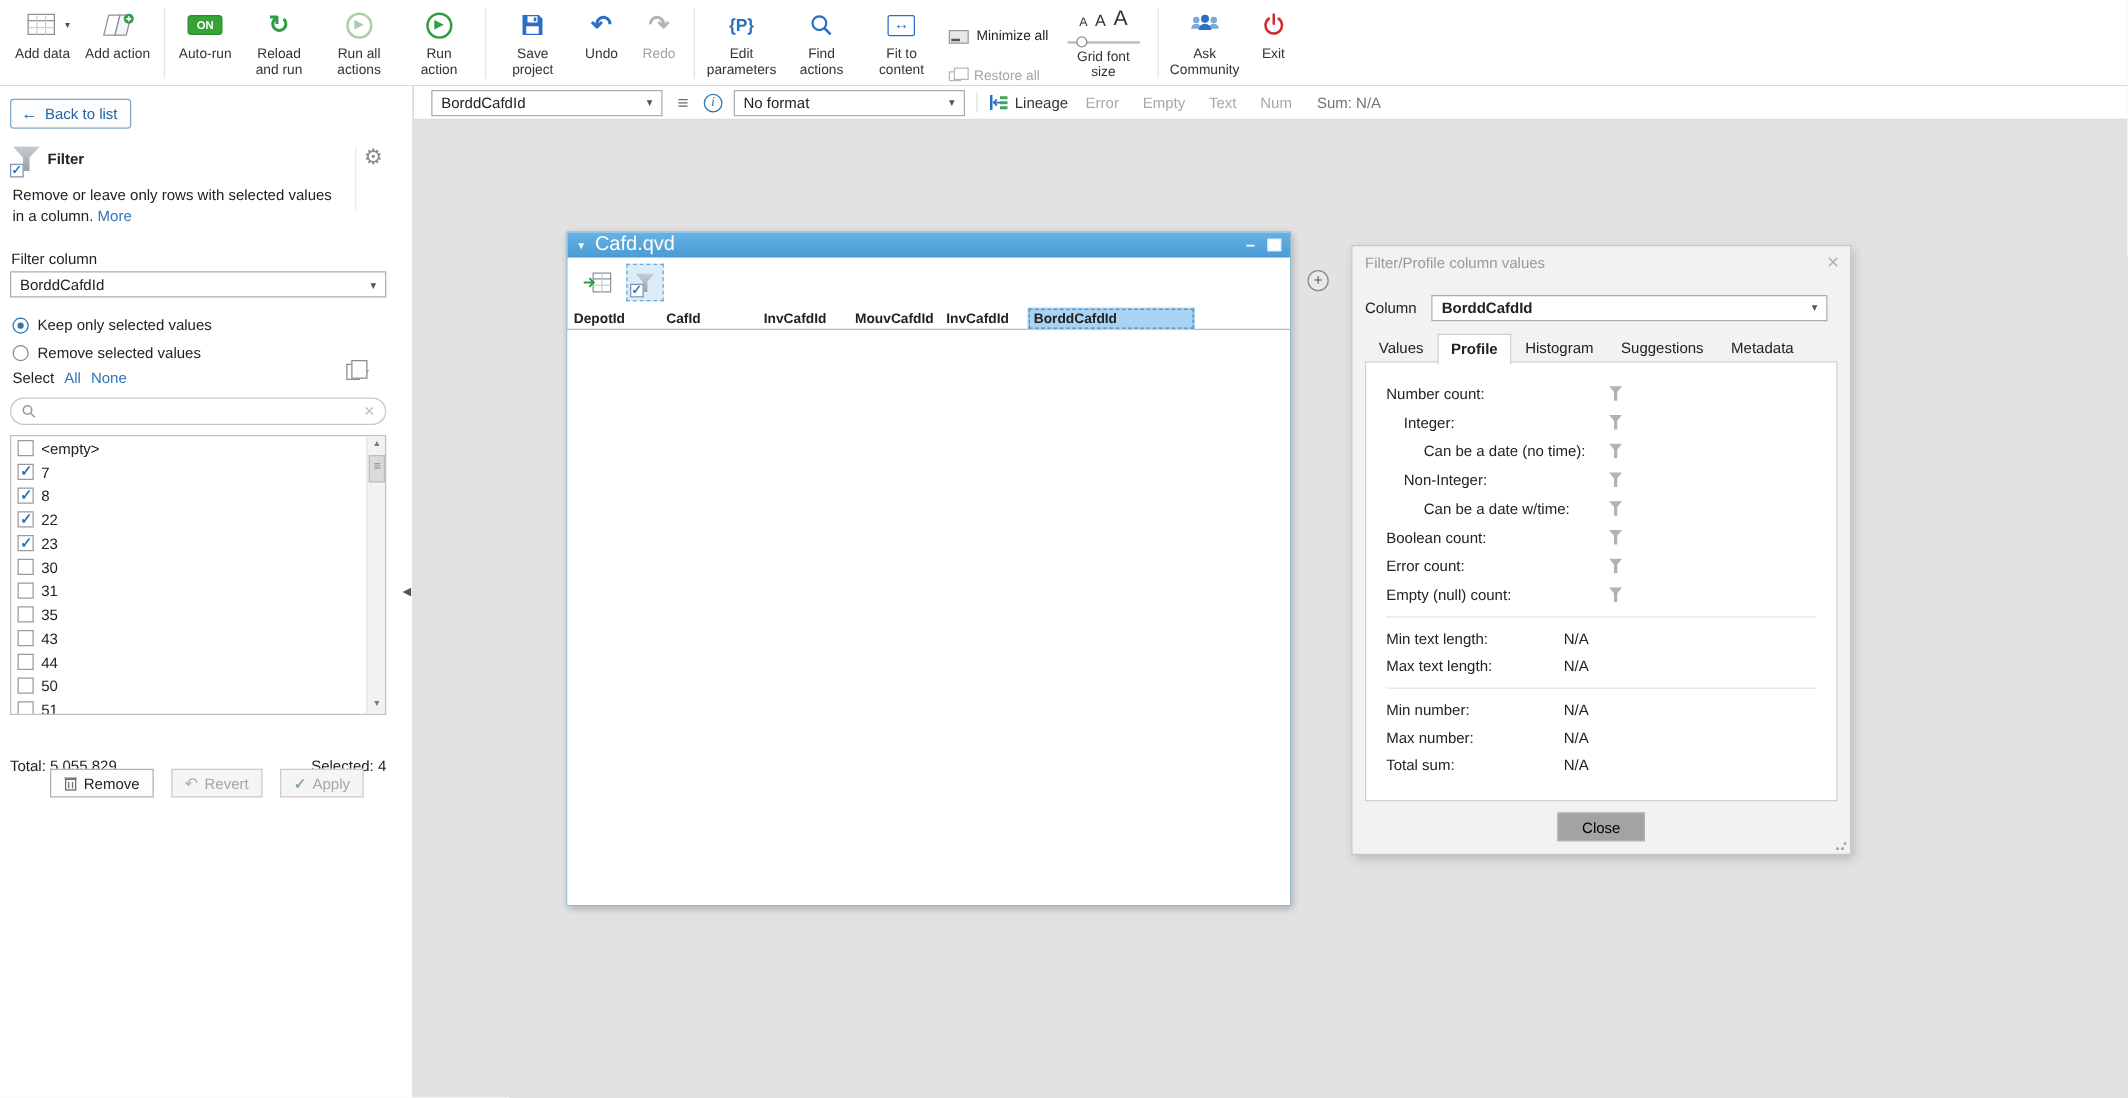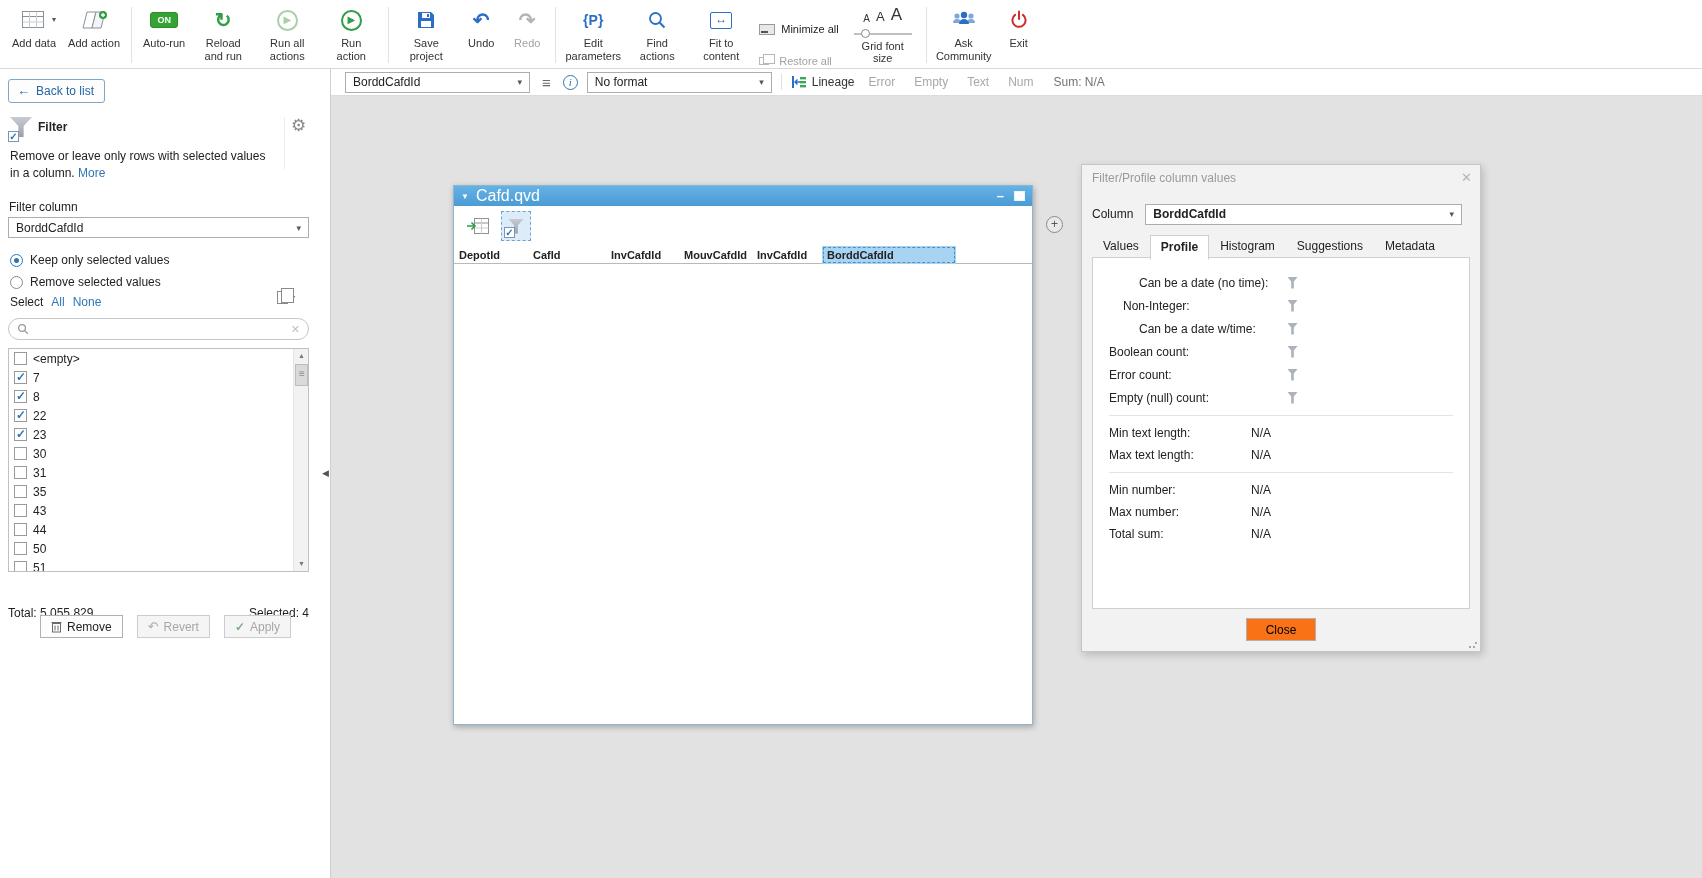--- a/index.html
+++ b/index.html
@@ -102,37 +102,37 @@
   .wt-btn { width:30px; height:30px; display:flex; align-items:center; justify-content:center; position:relative; }
   .wt-btn.selected { background:#dcecf8; border:1px dashed #6aa6d8; }
   .funnel-md { width:16px; height:15px; background:linear-gradient(#c7ccd2,#9aa1a9); clip-path:polygon(0 0,100% 0,62% 45%,62% 100%,38% 100%,38% 45%); }
   .win-headers { display:flex; height:18px; border-bottom:1px solid #b9b9b9; font-size:11px; font-weight:bold; align-items:center; }
   .wh { padding:0 0 0 5px; height:18px; line-height:18px; cursor:pointer; }
   .wh.sel { background:#a9d3f2; outline:1px dashed #4a90c4; outline-offset:-2px; }
   .win-body { position:absolute; left:0; right:0; top:78px; bottom:0; background:#fff; }
   .plus-conn { position:absolute; left:715px; top:120px; width:17px; height:17px; border:1px solid #8a8a8a; border-radius:50%; color:#555; font-size:12px; line-height:15px; text-align:center; background:#e9e9e9; cursor:pointer; }
 
   
-  .panel { position:absolute; left:750px; top:68px; width:400px; height:488px; background:#f2f2f2; border:1px solid #c6c6c6; box-shadow:2px 3px 8px rgba(0,0,0,.18); }
+  .panel { position:absolute; left:750px; top:100px; width:400px; height:488px; background:#f2f2f2; border:1px solid #c6c6c6; box-shadow:2px 3px 8px rgba(0,0,0,.18); }
   .p-title { height:26px; display:flex; align-items:center; padding:0 10px; color:#9a9a9a; font-size:12px; }
   .p-x { position:absolute; right:8px; top:5px; color:#b5b5b5; font-size:13px; cursor:pointer; }
   .p-colrow { position:absolute; left:10px; right:18px; top:38px; height:22px; display:flex; align-items:center; gap:12px; }
   .p-colrow .dd { flex:1; }
   .p-tabs { position:absolute; left:10px; top:69px; display:flex; z-index:2; }
   .ptab { padding:4px 10px 5px; font-size:12px; color:#222; cursor:pointer; border:1px solid transparent; }
   .ptab.active { background:#fff; border:1px solid #cfcfcf; border-bottom-color:#fff; font-weight:bold; position:relative; top:1px; }
   .p-content { position:absolute; left:10px; right:10px; top:92px; height:352px; background:#fff; border:1px solid #cfcfcf; padding:13px 16px; }
   .prow { display:flex; align-items:center; height:23px; }
   .prow .lbl { width:178px; }
   .ind1 { padding-left:14px; } .ind2 { padding-left:30px; }
   .funnel-sm { width:11px; height:12px; background:#adb3ba; clip-path:polygon(0 0,100% 0,62% 42%,62% 100%,38% 100%,38% 42%); cursor:pointer; }
   .stat-row { display:flex; align-items:center; height:22px; }
   .stat-row .lbl { width:142px; }
   .psep { border-top:1px solid #e4e4e4; margin:6px 0; }
-  .p-closebtn { position:absolute; left:50%; transform:translateX(-50%); bottom:10px; width:70px; height:23px; background:#f97316; border:1px solid #b0b0b0; font-size:12px; font-family:inherit; cursor:pointer; }
+  .p-closebtn { position:absolute; left:50%; transform:translateX(-50%); bottom:10px; width:70px; height:23px; background:#a3a3a3; border:1px solid #b0b0b0; font-size:12px; font-family:inherit; cursor:pointer; }
   .grip { position:absolute; right:2px; bottom:2px; width:10px; height:10px;
           background:radial-gradient(circle at 2px 8px,#aaa 1px,transparent 1.4px),
                      radial-gradient(circle at 6px 8px,#aaa 1px,transparent 1.4px),
                      radial-gradient(circle at 8px 4px,#aaa 1px,transparent 1.4px); }
   svg { display:block; }
 </style>
 </head>
 <body>
 
 <div class="ribbon">
@@ -519,20 +519,28 @@
     <div class="p-tabs">
       <span class="ptab">Values</span>
       <span class="ptab active">Profile</span>
       <span class="ptab">Histogram</span>
       <span class="ptab">Suggestions</span>
       <span class="ptab">Metadata</span>
     </div>
 
     <div class="p-content">
       <div class="prow">
+          <span class="lbl">Number count:</span>
+          <span class="funnel-sm"></span>
+        </div>
+      <div class="prow">
+          <span class="lbl ind1">Integer:</span>
+          <span class="funnel-sm"></span>
+        </div>
+      <div class="prow">
           <span class="lbl ind2">Can be a date (no time):</span>
           <span class="funnel-sm"></span>
         </div>
       <div class="prow">
           <span class="lbl ind1">Non-Integer:</span>
           <span class="funnel-sm"></span>
         </div>
       <div class="prow">
           <span class="lbl ind2">Can be a date w/time:</span>
           <span class="funnel-sm"></span>

